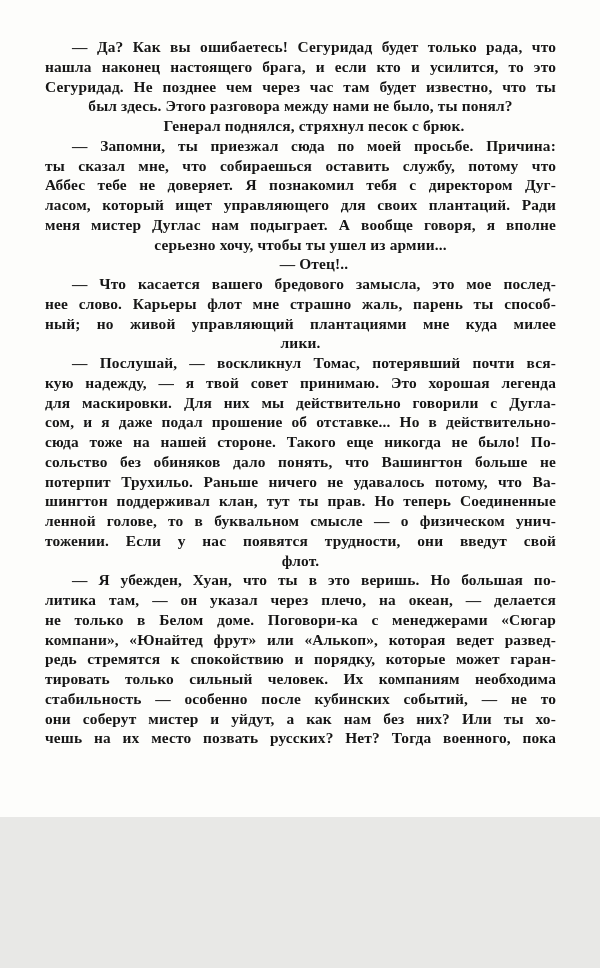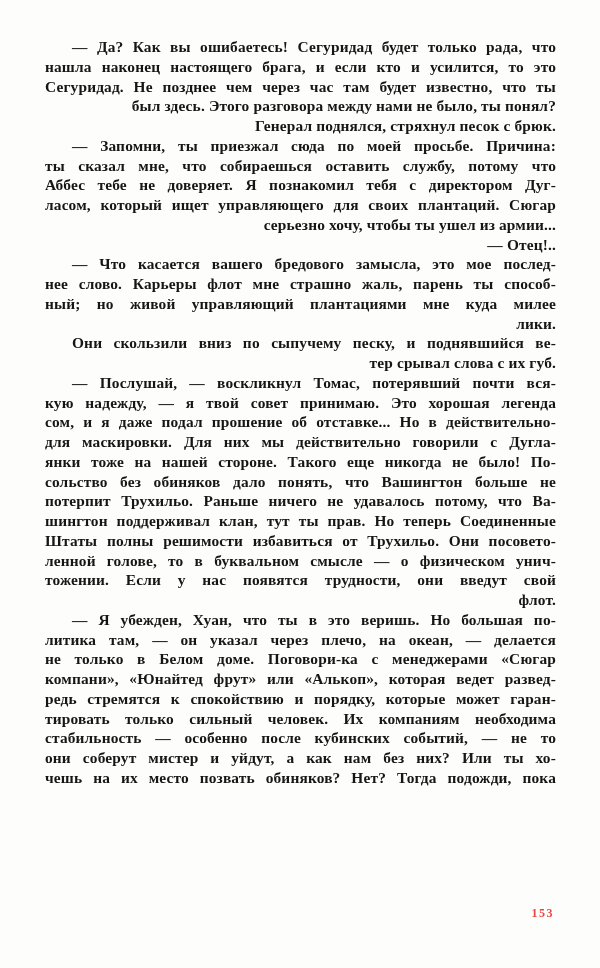--- a/index.html
+++ b/index.html
@@ -3,21 +3,21 @@
 <meta charset="utf-8">
 <style>
   html, body {
     margin: 0;
     padding: 0;
     background: #e8e8e6;
   }
   .page {
     position: relative;
     width: 600px;
-    height: 968px;
+    height: 817px;
     margin: 0 auto;
     background: #fdfdfb;
     overflow: hidden;
     font-family: "Liberation Serif", "DejaVu Serif", serif;
     color: #161616;
   }
   .text-block {
     position: absolute;
     left: 45px;
     top: 37px;
@@ -25,21 +25,21 @@
     font-size: 15.4px;
     font-weight: 700;
     line-height: 19.75px;
     letter-spacing: 0.15px;
   }
   .paragraph {
     margin: 0;
     padding: 0;
   }
   .line {
-    text-align: right;
+    text-align: center;
   }
   .line.just {
     text-align: justify;
     text-align-last: justify;
   }
   .line.indent {
     text-indent: 27px;
   }
   .page-number {
     position: absolute;
@@ -62,56 +62,52 @@
         <div class="line just">Сегуридад. Не позднее чем через час там будет известно, что ты</div>
         <div class="line">был здесь. Этого разговора между нами не было, ты понял?</div>
       </div>
       <div class="paragraph">
         <div class="line indent">Генерал поднялся, стряхнул песок с брюк.</div>
       </div>
       <div class="paragraph">
         <div class="line indent just">— Запомни, ты приезжал сюда по моей просьбе. Причина:</div>
         <div class="line just">ты сказал мне, что собираешься оставить службу, потому что</div>
         <div class="line just">Аббес тебе не доверяет. Я познакомил тебя с директором Дуг-</div>
-        <div class="line just">ласом, который ищет управляющего для своих плантаций. Сюгар</div>
+        <div class="line just">ласом, который ищет управляющего для своих плантаций. Ради</div>
+        <div class="line just">меня мистер Дуглас нам подыграет. А вообще говоря, я вполне</div>
         <div class="line">серьезно хочу, чтобы ты ушел из армии...</div>
       </div>
       <div class="paragraph">
         <div class="line indent">— Отец!..</div>
       </div>
       <div class="paragraph">
         <div class="line indent just">— Что касается вашего бредового замысла, это мое послед-</div>
         <div class="line just">нее слово. Карьеры флот мне страшно жаль, парень ты способ-</div>
         <div class="line just">ный; но живой управляющий плантациями мне куда милее</div>
         <div class="line">лики.</div>
       </div>
       <div class="paragraph">
-        <div class="line indent just">Они скользили вниз по сыпучему песку, и поднявшийся ве-</div>
-        <div class="line">тер срывал слова с их губ.</div>
-      </div>
-      <div class="paragraph">
         <div class="line indent just">— Послушай, — воскликнул Томас, потерявший почти вся-</div>
         <div class="line just">кую надежду, — я твой совет принимаю. Это хорошая легенда</div>
+        <div class="line just">для маскировки. Для них мы действительно говорили с Дугла-</div>
         <div class="line just">сом, и я даже подал прошение об отставке... Но в действительно-</div>
-        <div class="line just">для маскировки. Для них мы действительно говорили с Дугла-</div>
-        <div class="line just">янки тоже на нашей стороне. Такого еще никогда не было! По-</div>
+        <div class="line just">сюда тоже на нашей стороне. Такого еще никогда не было! По-</div>
         <div class="line just">сольство без обиняков дало понять, что Вашингтон больше не</div>
         <div class="line just">потерпит Трухильо. Раньше ничего не удавалось потому, что Ва-</div>
         <div class="line just">шингтон поддерживал клан, тут ты прав. Но теперь Соединенные</div>
-        <div class="line just">Штаты полны решимости избавиться от Трухильо. Они посовето-</div>
         <div class="line just">ленной голове, то в буквальном смысле — о физическом унич-</div>
         <div class="line just">тожении. Если у нас появятся трудности, они введут свой</div>
         <div class="line">флот.</div>
       </div>
       <div class="paragraph">
         <div class="line indent just">— Я убежден, Хуан, что ты в это веришь. Но большая по-</div>
         <div class="line just">литика там, — он указал через плечо, на океан, — делается</div>
         <div class="line just">не только в Белом доме. Поговори-ка с менеджерами «Сюгар</div>
         <div class="line just">компани», «Юнайтед фрут» или «Алькоп», которая ведет развед-</div>
         <div class="line just">редь стремятся к спокойствию и порядку, которые может гаран-</div>
         <div class="line just">тировать только сильный человек. Их компаниям необходима</div>
         <div class="line just">стабильность — особенно после кубинских событий, — не то</div>
         <div class="line just">они соберут мистер и уйдут, а как нам без них? Или ты хо-</div>
-        <div class="line just">чешь на их место позвать обиняков? Нет? Тогда подожди, пока</div>
+        <div class="line just">чешь на их место позвать русских? Нет? Тогда военного, пока</div>
       </div>
     </div>
   <div class="page-number">153</div>
 </div>
 
 </body></html>

